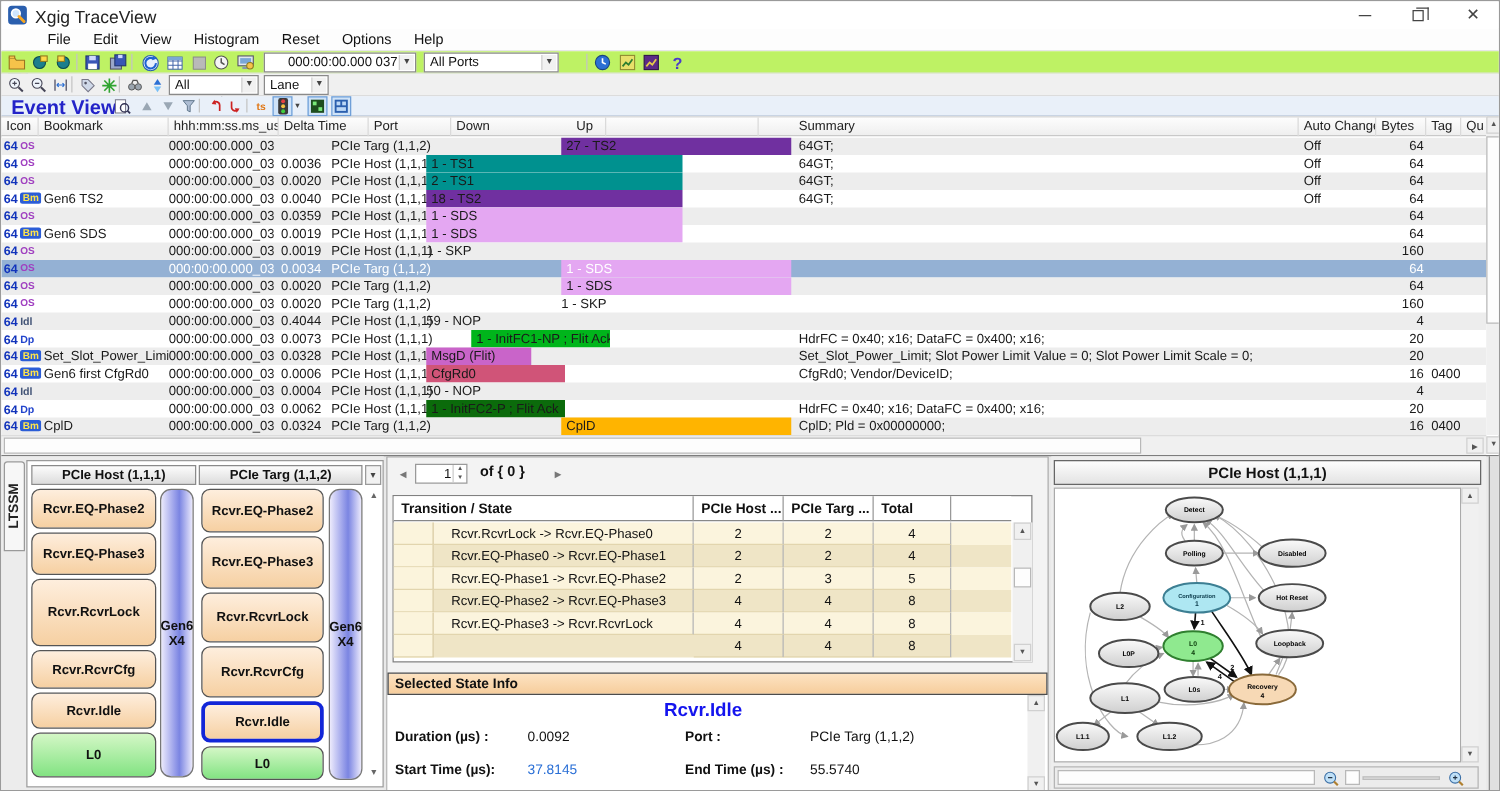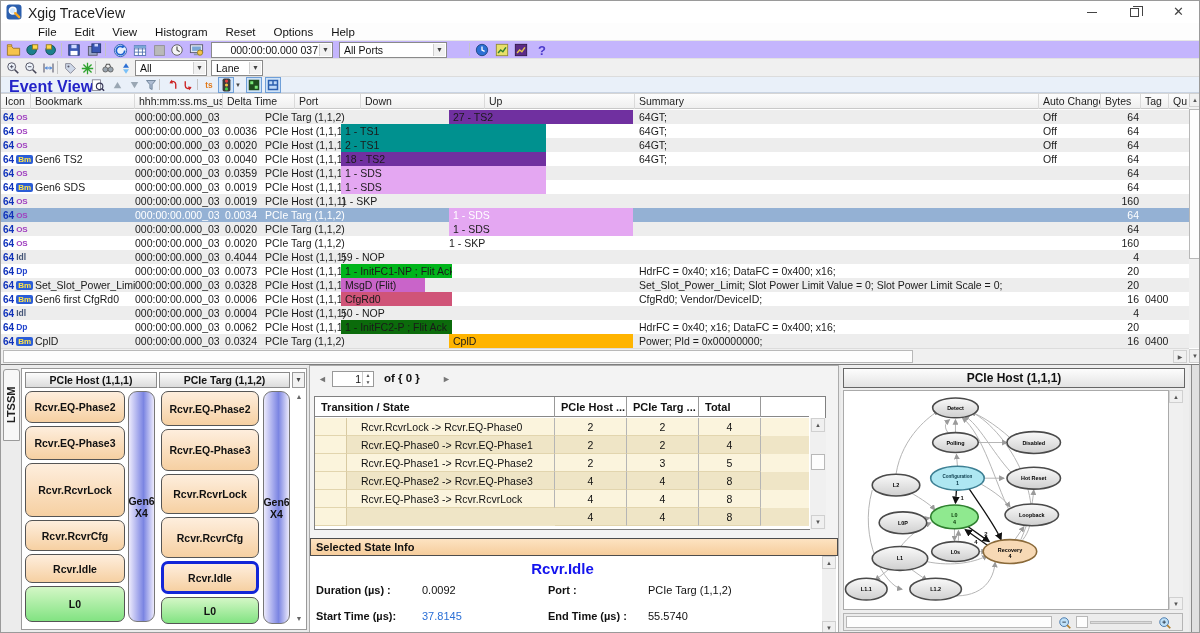--- a/index.html
+++ b/index.html
@@ -16,21 +16,21 @@
   .glyph-restore{width:9px;height:9px;border:1px solid #444;position:relative}
   .glyph-restore:before{content:"";position:absolute;left:2px;top:-3px;width:9px;height:9px;border:1px solid #444;border-bottom:none;border-left:none}
   .glyph-close{font-size:13px;line-height:10px;color:#444}
 
   
   .menubar{position:absolute;top:22px;left:0;width:1200px;height:18px;background:#fdfdfd;display:flex;align-items:center;border-bottom:1px solid #e6e6e6}
   .menu-items{display:flex;margin-left:28px}
   .mi{padding:0 9px;font-size:11.5px;color:#111;height:18px;line-height:18px}
 
   
-  .toolbar1{position:absolute;top:40px;left:0;width:1200px;height:18px;background:#c4b5fd;border-bottom:1px solid #e2e2e2}
+  .toolbar1{position:absolute;top:40px;left:0;width:1200px;height:18px;background:#bef264;border-bottom:1px solid #e2e2e2}
   .toolbar2{position:absolute;top:58px;left:0;width:1200px;height:18px;background:#f0f0f0;border-bottom:1px solid #dcdcdc}
   .tbi{position:absolute;top:1px;width:18px;height:16px;display:flex;align-items:center;justify-content:center}
   .tbi svg{display:block}
   .tsep{position:absolute;top:2px;width:1px;height:13px;background:#c4c4c4}
   .combo{position:absolute;top:1px;height:16px;background:#fff;border:1px solid #8a8a8a;font-size:10.5px;line-height:14px;padding:0 14px 0 4px}
   .combo .arr{position:absolute;right:1px;top:1px;width:12px;height:12px;background:#f1f1f1;border-left:1px solid #cfcfcf;color:#444;font-size:7px;text-align:center;line-height:12px}
 
   
   .evbar{position:absolute;top:76px;left:0;width:1200px;height:16px;background:#e9f0f9;border-bottom:1px solid #c9d4e3}
   .ev-label{position:absolute;left:8px;top:1px;font-weight:bold;font-size:16px;color:#2323c8}
@@ -372,21 +372,21 @@
       </span>
   </div>
 
   <div class="thead">
     <span style="left:0;width:30px">Icon</span>
     <span style="left:30px;width:104px">Bookmark</span>
     <span style="left:134px;width:88px">hhh:mm:ss.ms_us</span>
     <span style="left:222px;width:72px">Delta Time</span>
     <span style="left:294px;width:66px">Port</span>
     <span style="left:360px;width:124px">Down</span>
-    <span style="left:484px;width:150px">Up</span>
+    <span style="left:456px;width:150px">Up</span>
     <span style="left:634px;width:404px">Summary</span>
     <span style="left:1038px;width:62px">Auto Change</span>
     <span style="left:1100px;width:40px">Bytes</span>
     <span style="left:1140px;width:28px">Tag</span>
     <span style="left:1168px;width:20px;border-right:none">Qu</span>
   </div>
 
   <div class="tbody">
 
       <div class="row">
@@ -542,21 +542,21 @@
         <span class="c-bytes">4</span>
         <span class="c-tag"></span>
       </div>
 
       <div class="row">
         <span class="c-icon"><b class="n64">64</b><i class="badge b-dp">Dp</i></span>
         <span class="c-bm"></span>
         <span class="c-time">000:00:00.000_038</span>
         <span class="c-delta">0.0073</span>
         <span class="c-port">PCIe Host (1,1,1)</span>
-        <span class="c-down chip w110" style="background-color: rgb(0, 181, 27);">1 - InitFC1-NP ; Flit Ack</span>
+        <span class="c-down chip w110" style="background-color: rgb(0, 181, 27); margin-left: 36px;">1 - InitFC1-NP ; Flit Ack</span>
         <span class="c-up"></span>
         <span class="c-sum">HdrFC = 0x40; x16; DataFC = 0x400; x16;</span>
         <span class="c-auto"></span>
         <span class="c-bytes">20</span>
         <span class="c-tag"></span>
       </div>
 
       <div class="row">
         <span class="c-icon"><b class="n64">64</b><i class="badge b-bm">Bm</i></span>
         <span class="c-bm">Set_Slot_Power_Limit</span>
@@ -614,21 +614,21 @@
       </div>
 
       <div class="row">
         <span class="c-icon"><b class="n64">64</b><i class="badge b-bm">Bm</i></span>
         <span class="c-bm">CplD</span>
         <span class="c-time">000:00:00.000_038</span>
         <span class="c-delta">0.0324</span>
         <span class="c-port">PCIe Targ (1,1,2)</span>
         <span class="c-down"></span>
         <span class="c-up chip w184" style="background-color: rgb(255, 180, 0);">CplD</span>
-        <span class="c-sum">Power; Pld = 0x00000000;</span>
+        <span class="c-sum">CplD; Pld = 0x00000000;</span>
         <span class="c-auto"></span>
         <span class="c-bytes">16</span>
         <span class="c-tag">0400</span>
       </div>
     </div>
 
   <div class="abs sb" style="left:1188px;top:92px;width:12px;height:255px">
     <div class="sb-btn" style="left:0;top:0;width:12px;height:14px">▲</div>
     <div class="sb-thumb" style="left:0;top:16px;width:12px;height:150px"></div>
   </div>

